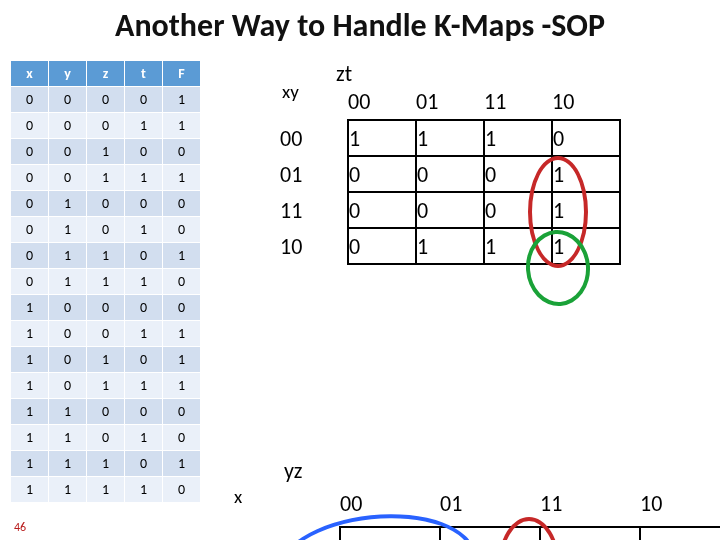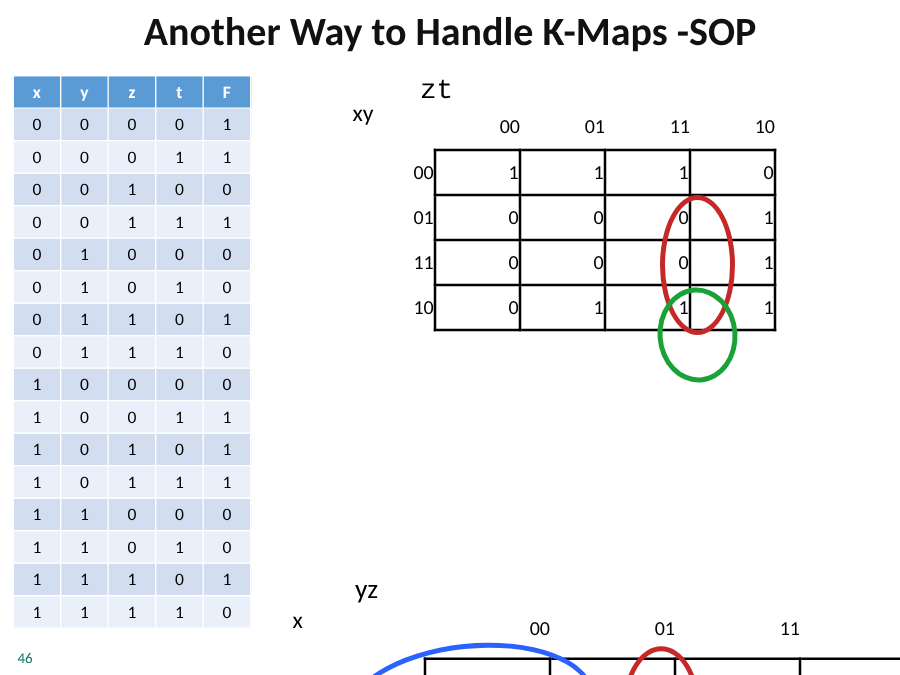--- a/index.html
+++ b/index.html
@@ -6,29 +6,29 @@
   html, body { width: 720px; height: 540px; background: #fff; font-family: Calibri, Arial, sans-serif; }
   .slide { position: relative; width: 720px; height: 540px; }
   .title { position: absolute; top: 6px; left: 0; right: 0; text-align: center; font-size: 32px; color: #111; }
   
   
   .truth { position: absolute; top: 60px; left: 10px; border-collapse: collapse; }
   .truth th, .truth td { border: 1px solid #fff; width: 38px; height: 26px; text-align: center; font-size: 14px; }
   .truth th { background: #5b9bd5; color: #fff; font-weight: bold; }
   .truth tr.even td { background: #d2deef; }
   .truth tr.odd td { background: #eaf0f9; }
-  .pagenum { position: absolute; bottom: 6px; left: 14px; font-size: 12px; color: #0f766e; }
+  .pagenum { position: absolute; bottom: 6px; left: 14px; font-size: 12px; color: #b91c1c; }
 
   
   .kmap1 { position: absolute; top: 84px; left: 280px; }
   .kmap2 { position: absolute; top: 300px; left: 240px; }
   .axis-top { position: absolute; font-size: 22px; }
   .axis-left { position: absolute; font-size: 19px; }
   .grid { border-collapse: collapse; }
-  .grid td { border: 2px solid #000; text-align: right; font-size: 16px; }
+  .grid td { border: 2px solid #000; text-align: left; font-size: 22px; }
   .k1 td { width: 68px; height: 36px; }
   .k2 td { width: 100px; height: 46px; }
   .rc { font-size: 22px; text-align: center; }
   .colhdr td, .rowhdr { border: none !important; }
   .rowhdr { width: 40px; }
 
   
   .oval { position: absolute; border-radius: 50%; background: transparent; }
   .ov-green { border: 4px solid #1aa238; }
   .ov-red   { border: 4px solid #c62828; }
@@ -165,21 +165,21 @@
           <td>1</td>
           <td>1</td>
           <td>1</td>
           <td>0</td>
         </tr>
       </tbody>
 </table>
 <div class="pagenum">46</div>
 
 <div class="kmap1 k1-wrap">
-  <div class="axis-top" style="top:-24px; left:56px;font-family:Liberation Mono, monospace;">zt</div>
+  <div class="axis-top" style="top:-24px; left:56px;">zt</div>
   <div class="axis-left" style="top:-4px; left:2px;">xy</div>
   <table class="grid k1">
     <tbody>
           <tr class="colhdr">
       <td class="rowhdr"></td>
       <td class="rc">00</td>
       <td class="rc">01</td>
       <td class="rc">11</td>
       <td class="rc">10</td>
     </tr>

